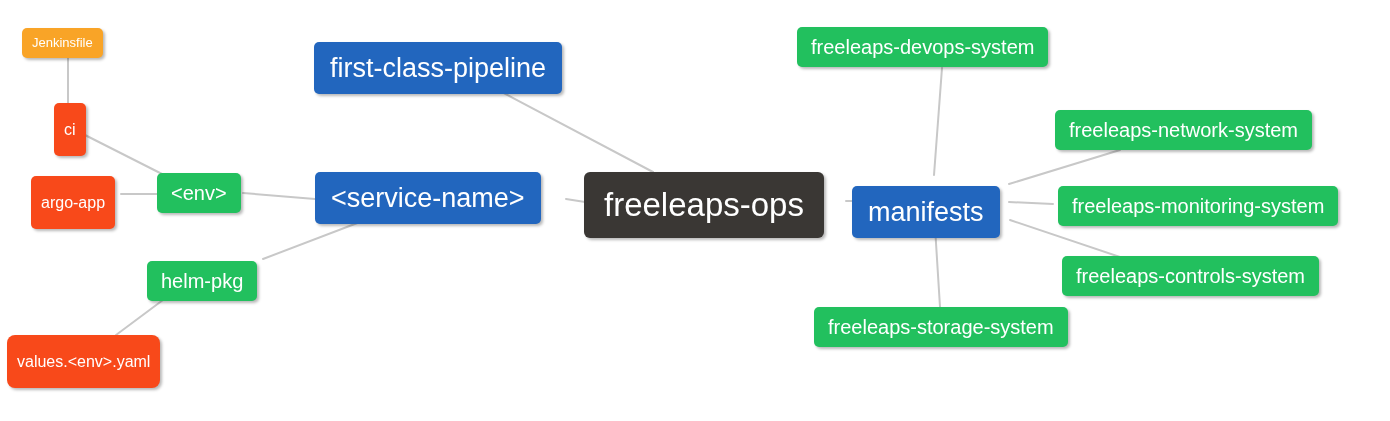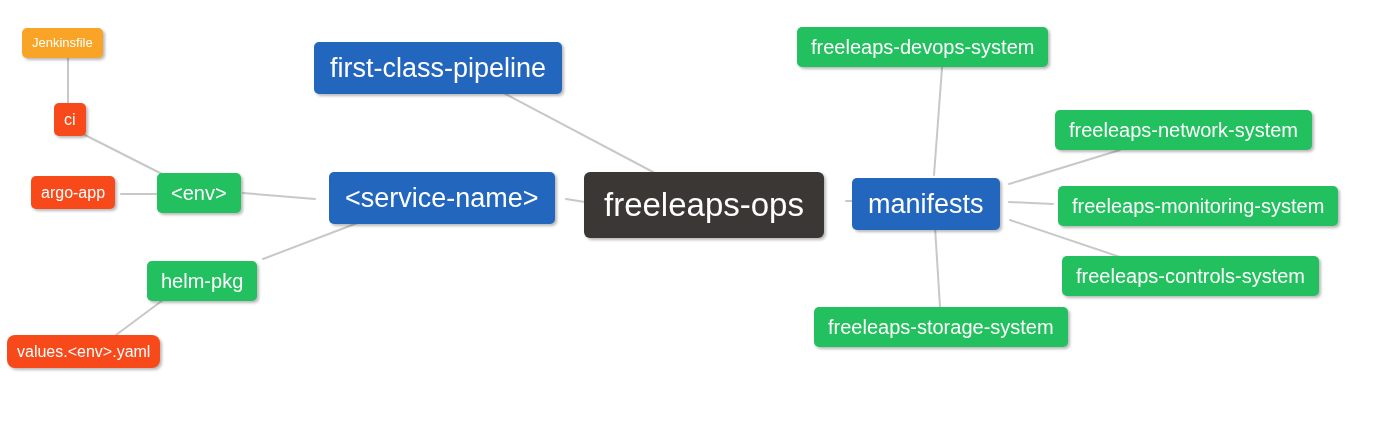--- a/index.html
+++ b/index.html
@@ -34,21 +34,21 @@
     white-space: nowrap;
     line-height: 1.2;
     border-radius: 5px;
     box-shadow: 2px 2px 3px rgba(0,0,0,0.28);
     cursor: pointer;
     user-select: none;
   }
   .lv-root { background: #3a3734; font-size: 33px; padding: 13px 20px; border-radius: 6px; }
   .lv-2    { background: #2266be; font-size: 27px; padding: 10px 16px; }
   .lv-3    { background: #22c05e; font-size: 20px; padding: 8px 14px; }
-  .lv-4    { background: #f8491a; font-size: 16px; padding: 7px 10px; }
+  .lv-4    { background: #f8491a; font-size: 16px; padding: 17px 10px; }
   .lv-5    { background: #f9a427; font-size: 13px; padding: 7px 10px; }
 </style>
 </head>
 <body>
 
 <div class="canvas">
 
   <svg class="edges" width="1390" height="421" viewBox="0 0 1390 421" xmlns="http://www.w3.org/2000/svg">
     <line x1="68" y1="58" x2="68" y2="104"></line>
     <line x1="83" y1="134" x2="166" y2="176"></line>
@@ -67,23 +67,23 @@
   </svg>
 
   <div class="node lv-5" style="left:22px;  top:28px;">Jenkinsfile</div>
   <div class="node lv-4" style="left:54px;  top:103px;">ci</div>
   <div class="node lv-4" style="left:31px;  top:176px;">argo-app</div>
   <div class="node lv-3" style="left:157px; top:173px;">&lt;env&gt;</div>
   <div class="node lv-3" style="left:147px; top:261px;">helm-pkg</div>
   <div class="node lv-4" style="left:7px;   top:335px;border-radius:8px;">values.&lt;env&gt;.yaml</div>
 
   <div class="node lv-2" style="left:314px; top:36px;margin-top:6px;">first-class-pipeline</div>
-  <div class="node lv-2" style="left:329px; top:172px;text-align:center;">&lt;service-name&gt;</div>
+  <div class="node lv-2" style="left:315px; top:172px;text-align:center;">&lt;service-name&gt;</div>
   <div class="node lv-root" style="left:584px; top:172px;">freeleaps-ops</div>
-  <div class="node lv-2" style="left:852px; top:178px;">manifests</div>
+  <div class="node lv-2" style="left:852px; top:186px;">manifests</div>
 
   <div class="node lv-3" style="left:797px;  top:27px;">freeleaps-devops-system</div>
   <div class="node lv-3" style="left:1055px; top:110px;">freeleaps-network-system</div>
   <div class="node lv-3" style="left:1052px; top:186px;margin-left:6px;">freeleaps-monitoring-system</div>
   <div class="node lv-3" style="left:1062px; top:256px;">freeleaps-controls-system</div>
   <div class="node lv-3" style="left:814px;  top:307px;">freeleaps-storage-system</div>
 
 </div>
 
 </body></html>

